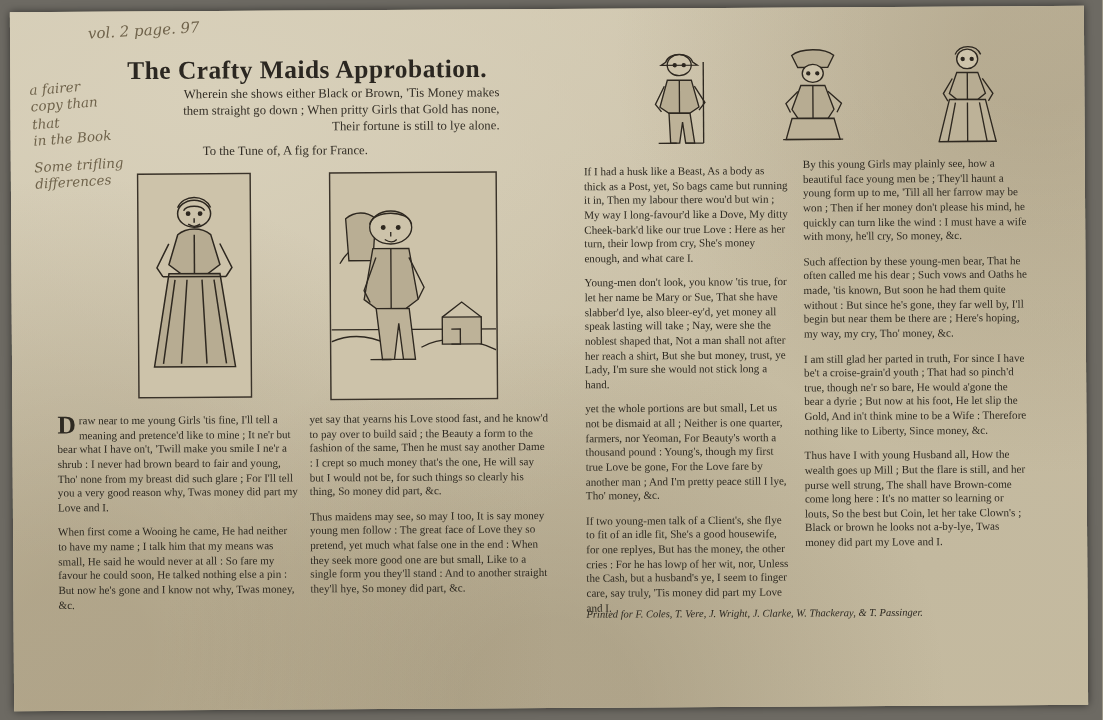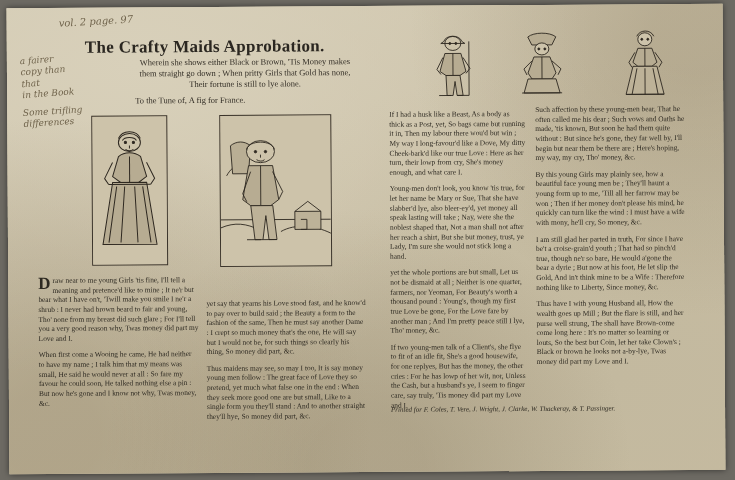--- a/index.html
+++ b/index.html
@@ -38,22 +38,22 @@
   #hand-left{left:14px;top:46px;width:62px;transform:rotate(-4deg);}
   #hand-left2{left:16px;top:98px;width:70px;transform:rotate(-3deg);}
 
   
   .title{
     position:absolute;left:78px;top:30px;width:250px;
     font-size:17px;font-weight:bold;letter-spacing:.3px;color:#2b2721;
     font-family:"Liberation Serif", serif;
   }
   .sub{
-    position:absolute;left:128px;top:50px;width:220px;
-    font-size:8.5px;line-height:1.32;color:#332e26;text-align:center;
+    position:absolute;left:106px;top:50px;width:220px;
+    font-size:8.5px;line-height:1.32;color:#332e26;text-align:right;
   }
   .tune{
     position:absolute;left:128px;top:88px;width:210px;
     font-size:8.5px;color:#332e26;
   }
 
   
   .cut{position:absolute;border:1px solid #3a332a;background:#cfc5ac;overflow:hidden;}
   .cut svg{display:block;}
   #cut-lady{left:84px;top:108px;width:74px;height:148px;}
@@ -64,21 +64,21 @@
   #cut-woman{left:612px;top:24px;width:52px;height:70px;}
 
   
   .col{position:absolute;font-size:7.4px;line-height:1.30;color:#2e2a22;}
   .col p{margin:0 0 7px 0;}
   .col .dropcap{
     float:left;font-size:17px;line-height:13px;font-weight:bold;
     padding:1px 2px 0 0;font-family:"Liberation Serif", serif;
   }
   #col1{left:30px;top:268px;width:160px;}
-  #col2{left:198px;top:268px;width:160px;margin-top:24px;}
+  #col2{left:198px;top:268px;width:160px;}
   #col3{left:382px;top:104px;width:136px;}
   #col4{left:528px;top:100px;width:150px;}
   .imprint{
     position:absolute;left:382px;top:400px;width:300px;
     font-size:7px;line-height:1.3;color:#2e2a22;
   }
   .ital{font-style:italic;}
 </style>
 </head>
 <body>
@@ -255,36 +255,36 @@
 she flye to fit of an idle fit,
 She's a good housewife, for one replyes,
 But has the money, the other cries :
 For he has lowp of her wit, nor,
 Unless the Cash, but a husband's ye,
 I seem to finger care, say truly,
 'Tis money did part my Love and I.</span></p>
   </div>
 
   <div class="col" id="col4">
+    <p><span>By this young Girls may plainly see,
+how a beautiful face young men be ;
+They'll haunt a young form up to me,
+'Till all her farrow may be won ;
+Then if her money don't please his mind,
+he quickly can turn like the wind :
+I must have a wife with mony, he'll cry,
+So money, &amp;c.</span></p>
     <p><span>Such affection by these young-men bear,
 That he often called me his dear ;
 Such vows and Oaths he made, 'tis known,
 But soon he had them quite without :
 But since he's gone, they far well by,
 I'll begin but near them be there are ;
 Here's hoping, my way, my cry,
 Tho' money, &amp;c.</span></p>
-    <p><span>By this young Girls may plainly see,
-how a beautiful face young men be ;
-They'll haunt a young form up to me,
-'Till all her farrow may be won ;
-Then if her money don't please his mind,
-he quickly can turn like the wind :
-I must have a wife with mony, he'll cry,
-So money, &amp;c.</span></p>
     <p><span>I am still glad her parted in truth,
 For since I have be't a croise-grain'd youth ;
 That had so pinch'd true, though ne'r so bare,
 He would a'gone the bear a dyrie ;
 But now at his foot, He let slip the Gold,
 And in't think mine to be a Wife :
 Therefore nothing like to Liberty,
 Since money, &amp;c.</span></p>
     <p><span>Thus have I with young Husband all,
 How the wealth goes up Mill ;

